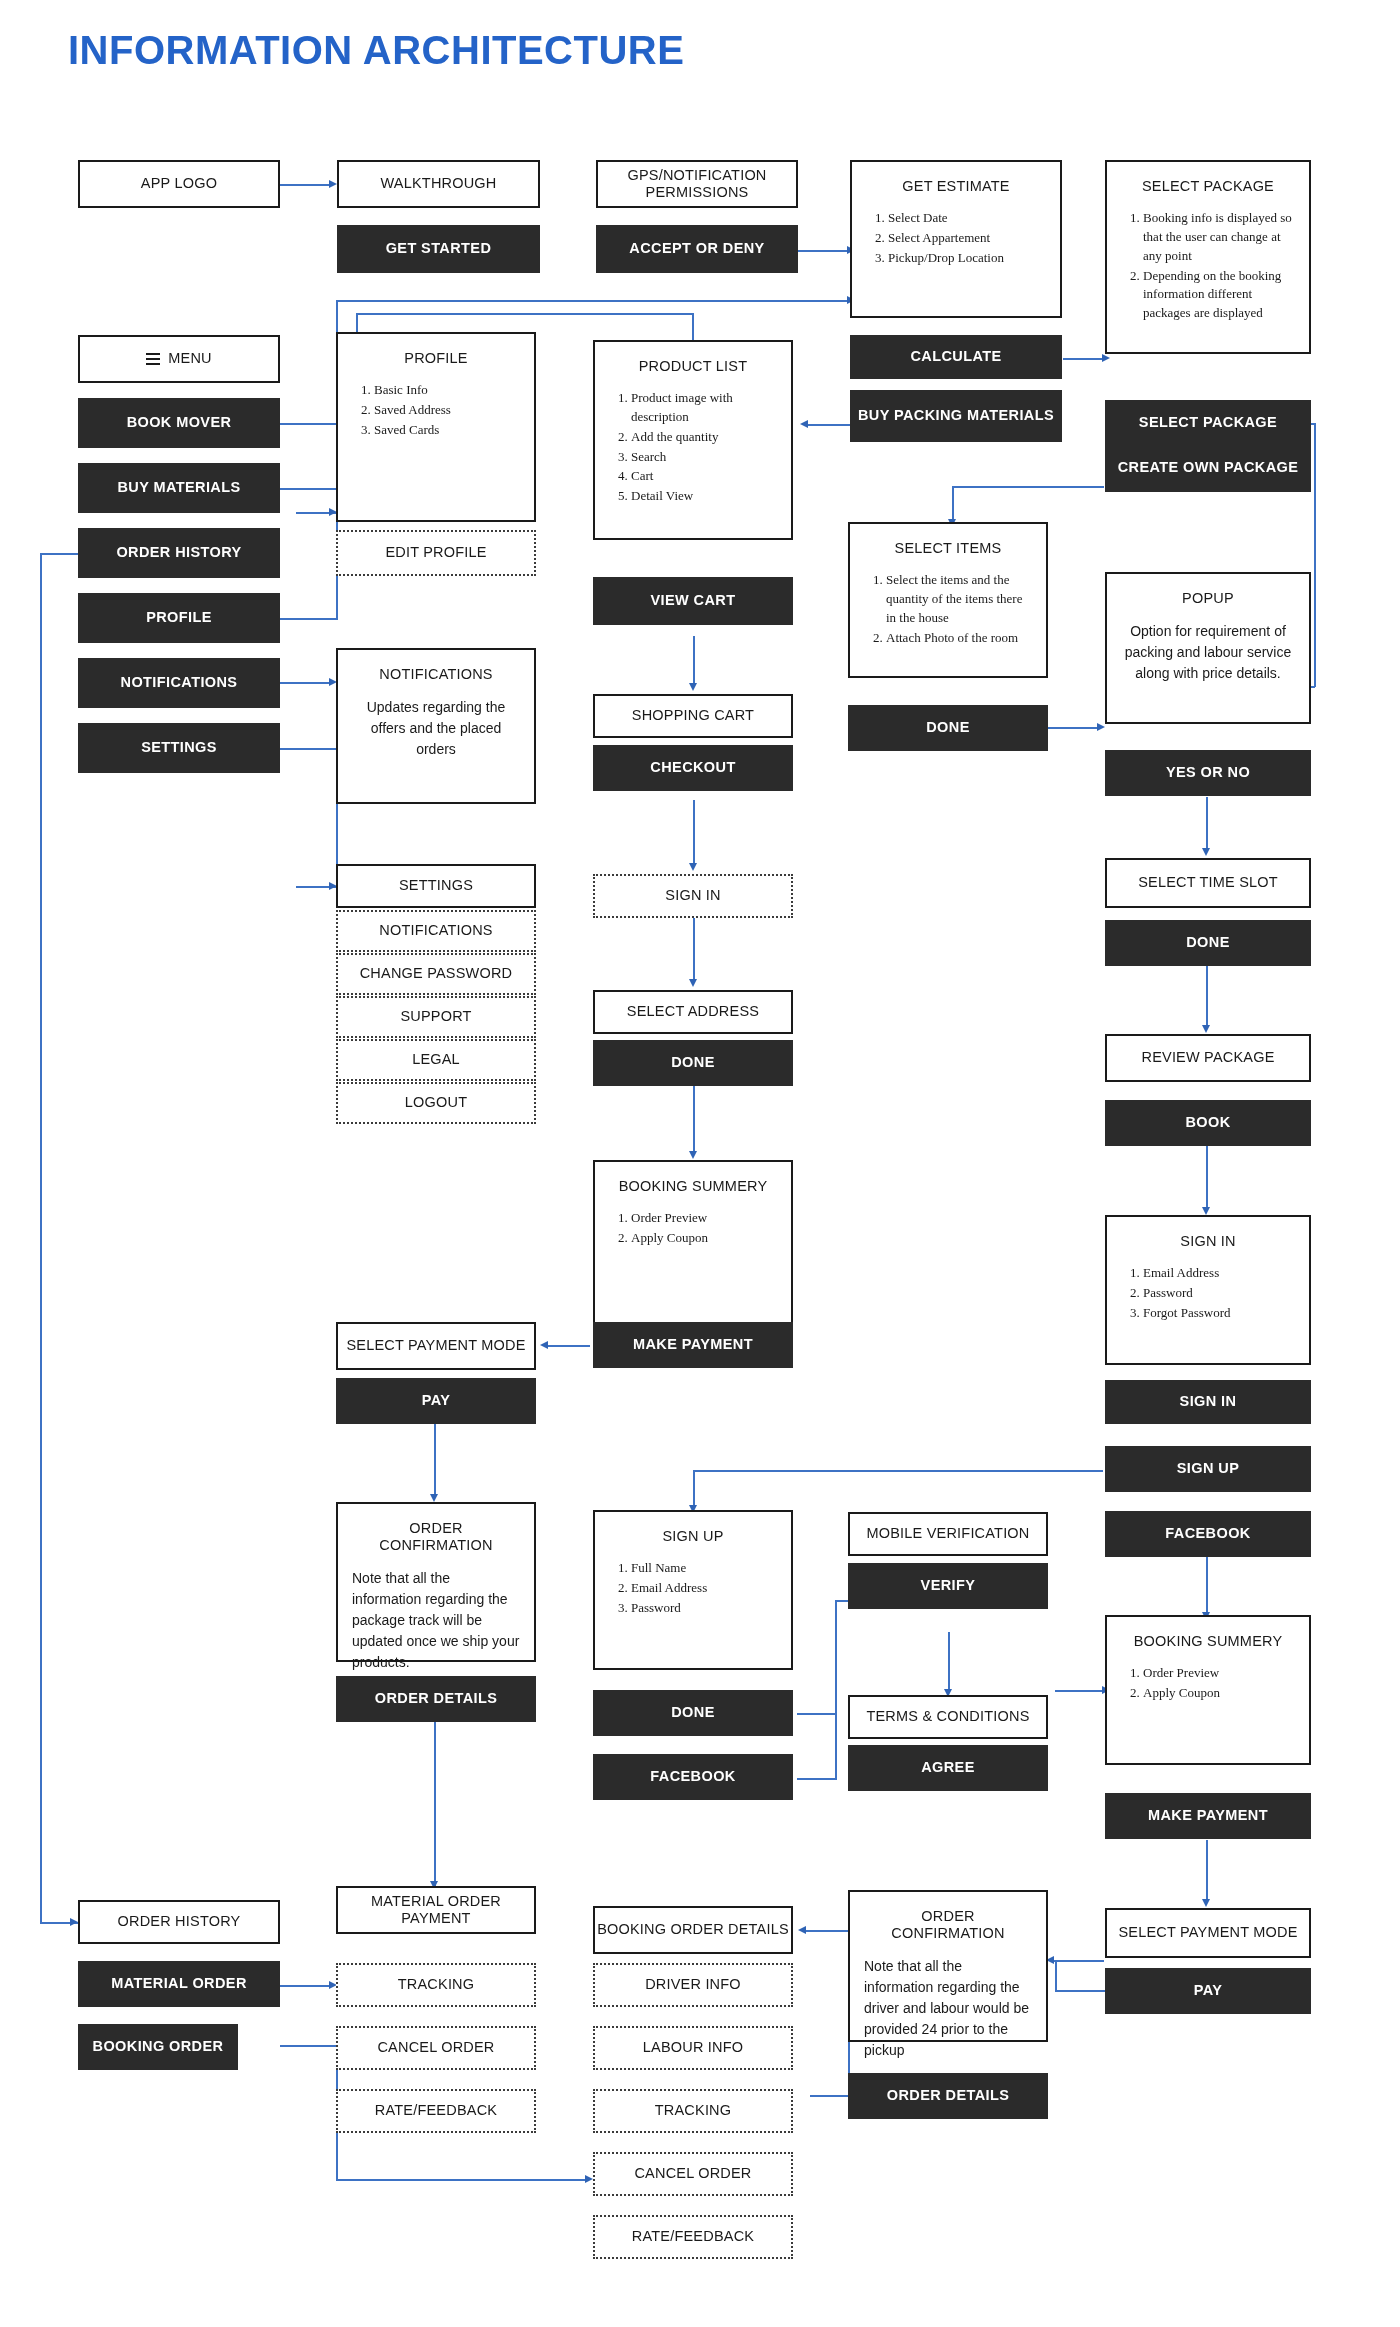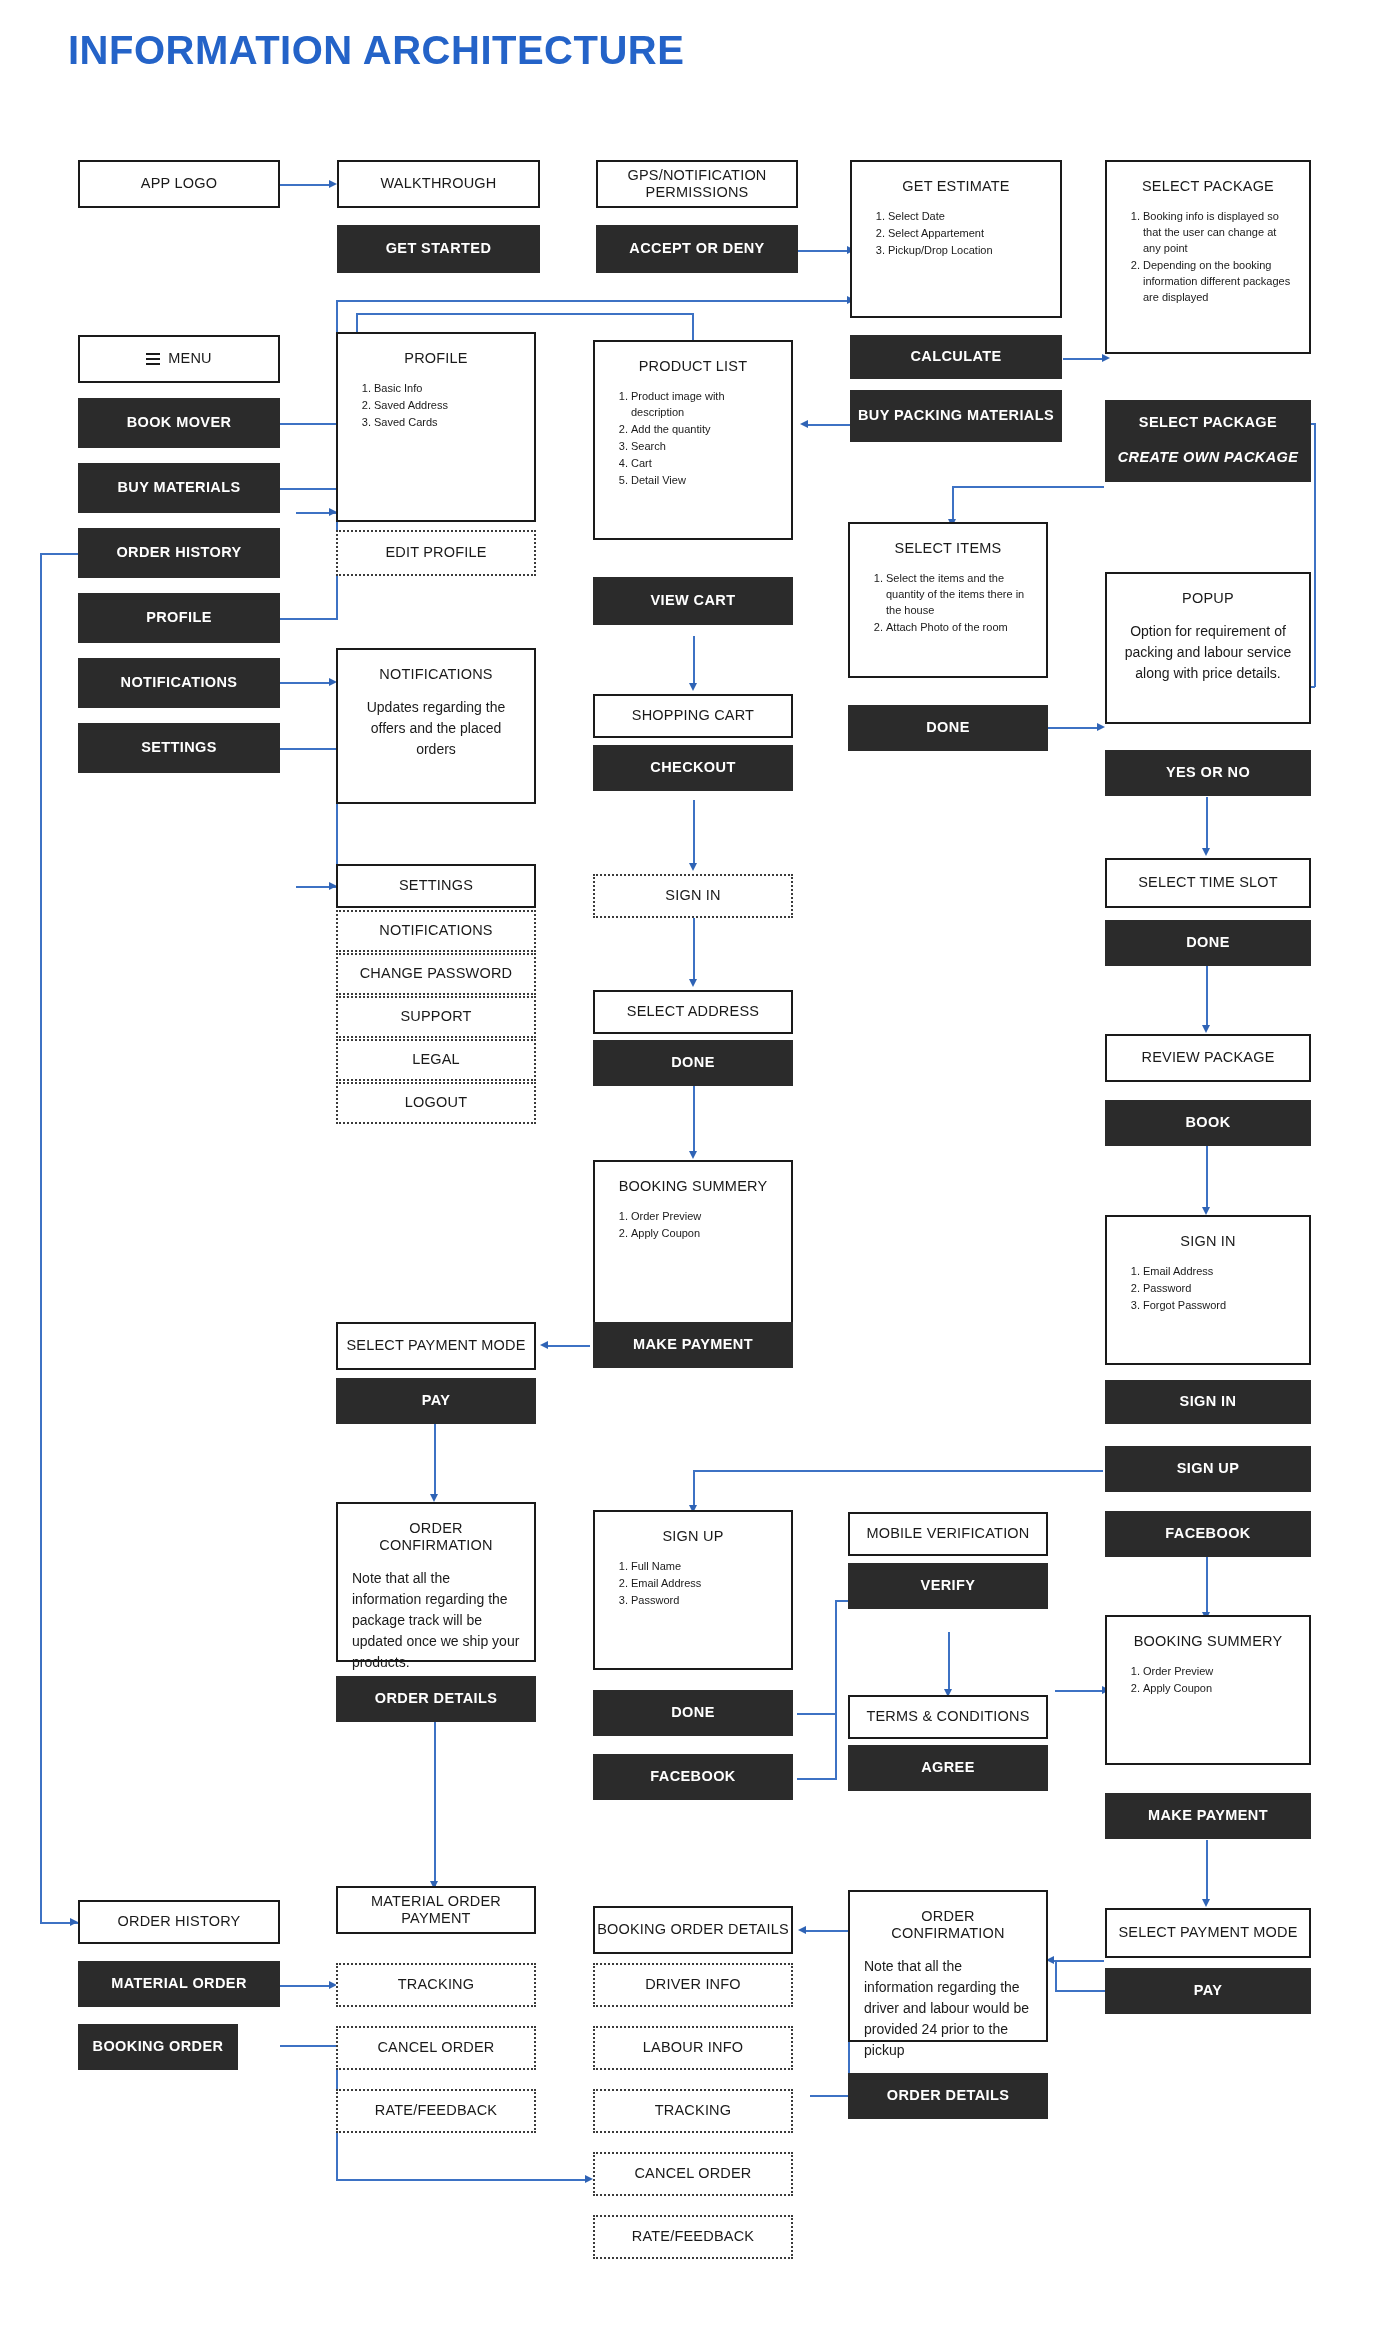--- a/index.html
+++ b/index.html
@@ -87,23 +87,24 @@
     padding: 16px 14px 10px 14px;
   }
   .n-card .ttl {
     font-size: 14.5px;
     text-align: center;
     margin-bottom: 14px;
     color: #1a1a1a;
     letter-spacing: 0.2px;
   }
   .n-card .body {
-    font-size: 11px;
+    font-size: 13px;
     line-height: 1.45;
     color: #1a1a1a;
+    font-family: Liberation Serif, serif;
   }
   .n-card ol.body {
     margin: 0;
     padding-left: 22px;
   }
   .n-card ol.body li {
     margin: 0 0 1px 0;
   }
   .n-card .desc {
     font-size: 14px;
@@ -332,21 +333,21 @@
   <div class="node n-card" style="left:1105px;top:160px;width:206px;height:194px;">
     <div class="ttl">SELECT PACKAGE</div>
     <ol class="body">
         <li>Booking info is displayed so that the user can change at any point</li>
         <li>Depending on the booking information different packages are displayed</li>
       </ol>
   </div>
   <div class="node n-dark" style="left:1105px;top:400px;width:206px;height:46px;">
     <div class="ttl">SELECT PACKAGE</div>
   </div>
-  <div class="node n-dark" style="left:1105px;top:434px;width:206px;height:48px;font-style:italic;">
+  <div class="node n-dark" style="left:1105px;top:444px;width:206px;height:48px;">
     <div class="ttl">CREATE OWN PACKAGE</div>
   </div>
 
   <div class="node n-solid menu-row" style="left:78px;top:335px;width:202px;height:48px;">
     <span class="hamburger">
         <i></i>
         <i></i>
         <i></i>
       </span>
     <span class="ttl">MENU</span>

